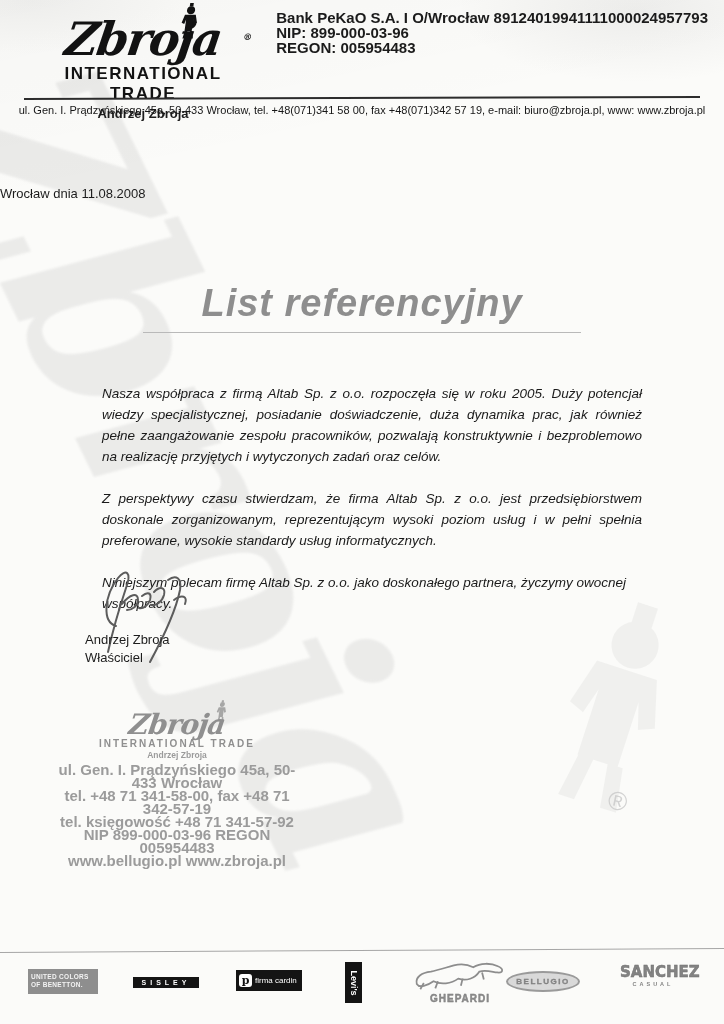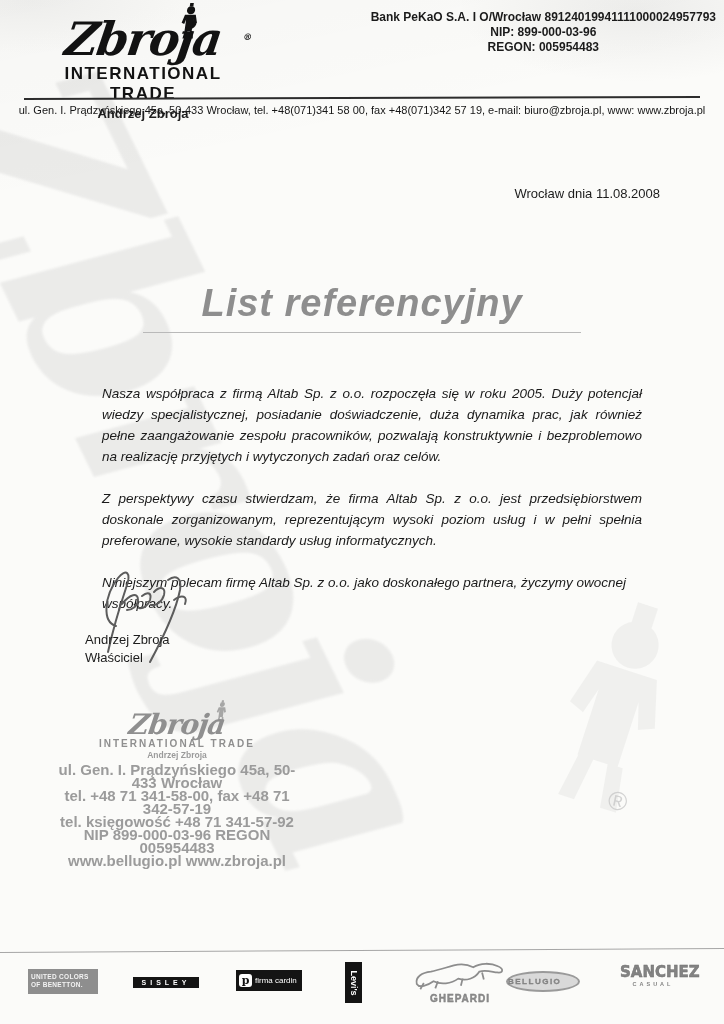--- a/index.html
+++ b/index.html
@@ -16,31 +16,31 @@
   
   .watermark{
     position:absolute;top:40px;left:90px;width:260px;
     font-family:"DejaVu Serif",serif;font-style:italic;font-weight:bold;
     font-size:250px;line-height:.8;color:#9a9a9a;opacity:.16;
     transform:rotate(64deg);transform-origin:0 0;letter-spacing:-10px;
     pointer-events:none;white-space:nowrap;filter:blur(1px);
   }
   .wm-knight{position:absolute;top:600px;left:540px;opacity:.10;transform:rotate(18deg);pointer-events:none;}
   
-  .hdr-right{position:absolute;top:10px;right:8px;text-align:center;font-size:12px;font-weight:bold;line-height:15px;color:#1b1b1b;}
+  .hdr-right{position:absolute;top:10px;right:16px;text-align:left;font-size:15px;font-weight:bold;line-height:15px;color:#1b1b1b;}
   .logo{position:absolute;top:16px;left:38px;width:210px;text-align:center;}
   .logo-script{position:relative;font-family:"DejaVu Serif",serif;font-style:italic;font-weight:bold;font-size:46px;line-height:46px;letter-spacing:-2px;transform:skewX(-8deg);color:#121212;}
   .logo-script .reg{position:absolute;top:-2px;right:-4px;font-size:9px;font-style:normal;letter-spacing:0;}
   .logo-knight{position:absolute;top:-16px;left:138px;}
   .logo-int{font-size:17px;font-weight:bold;letter-spacing:1.5px;color:#121212;margin-top:2px;}
   .logo-owner{font-size:13px;font-weight:bold;margin-top:2px;}
   .hdr-rule{position:absolute;top:97px;left:24px;width:676px;border-top:2px solid #2d2d2d;transform:rotate(-.15deg);}
   .hdr-addr{position:absolute;top:104px;left:0;width:724px;text-align:center;font-size:11px;color:#161616;}
   
-  .dateline{position:absolute;top:186px;left:0;width:660px;text-align:right;font-size:13px;}
+  .dateline{position:absolute;top:186px;left:0;width:660px;font-size:13px;}
   .title{position:absolute;top:282px;left:0;width:724px;text-align:center;
     font-size:38px;font-weight:bold;font-style:italic;letter-spacing:1px;color:#8e8e8e;}
   .title-rule{position:absolute;top:332px;left:143px;width:438px;border-top:1px solid #b9b9b9;}
   .body-text{position:absolute;top:383px;left:85px;width:557px;font-size:13.5px;line-height:21px;color:#1a1a1a;}
   .body-text p{margin:0 0 21px 17px;text-align:justify;font-style:italic;}
   .body-text p:last-child{text-align:left;}
   .signature-svg{position:absolute;top:560px;left:88px;}
   .sig-block{position:absolute;top:631px;left:85px;font-size:13px;line-height:18px;}
   
   .stamp{position:absolute;top:712px;left:52px;width:250px;text-align:center;color:#979797;}
@@ -55,21 +55,21 @@
   .brand{position:absolute;}
   .benetton{top:969px;left:28px;width:70px;height:25px;background:#8e8e8e;color:#f4f4f4;font-size:6.5px;font-weight:bold;line-height:8px;padding:4px 3px;letter-spacing:.3px;}
   .sisley{top:977px;left:133px;width:66px;height:11px;background:#141414;color:#fff;font-size:7px;font-weight:bold;text-align:center;line-height:11px;letter-spacing:4px;}
   .cardin{top:970px;left:236px;width:66px;height:21px;background:#141414;color:#fff;display:flex;align-items:center;gap:3px;padding:0 3px;}
   .cardin-p{width:13px;height:13px;background:#fff;border-radius:3px;color:#111;font-family:"DejaVu Serif",serif;font-weight:bold;font-size:11px;line-height:13px;text-align:center;}
   .cardin-label{font-size:8px;}
   .levis{top:962px;left:345px;width:17px;height:41px;background:#141414;position:absolute;}
   .levis span{position:absolute;top:50%;left:50%;transform:translate(-50%,-50%) rotate(90deg);color:#fff;font-size:9px;font-weight:bold;white-space:nowrap;}
   .ghepardi{top:961px;left:406px;width:108px;text-align:center;}
   .ghepardi-label{font-size:10px;font-weight:bold;letter-spacing:1px;color:#8d8d8d;margin-top:-2px;-webkit-text-stroke:.4px #777;}
-  .bellugio{top:971px;left:506px;width:74px;height:21px;border:2px solid #9a9a9a;border-radius:50%;background:#d9d9d9;display:flex;align-items:center;}
+  .bellugio{top:971px;left:506px;width:74px;height:21px;border:2px solid #9a9a9a;border-radius:50%;background:#d9d9d9;display:flex;align-items:center;justify-content:center;}
   .bellugio span{font-size:8px;font-weight:bold;letter-spacing:1.5px;color:#8a8a8a;-webkit-text-stroke:.3px #777;}
   .sanchez{top:963px;left:620px;width:66px;text-align:center;color:#838383;}
   .sanchez-main{font-size:15px;font-weight:bold;letter-spacing:0;-webkit-text-stroke:.5px #6f6f6f;font-family:"DejaVu Sans",sans-serif;}
   .sanchez-sub{font-size:5.5px;letter-spacing:3px;font-weight:bold;margin-top:0;}
 </style>
 </head>
 <body>
 
 <div class="page">
 

